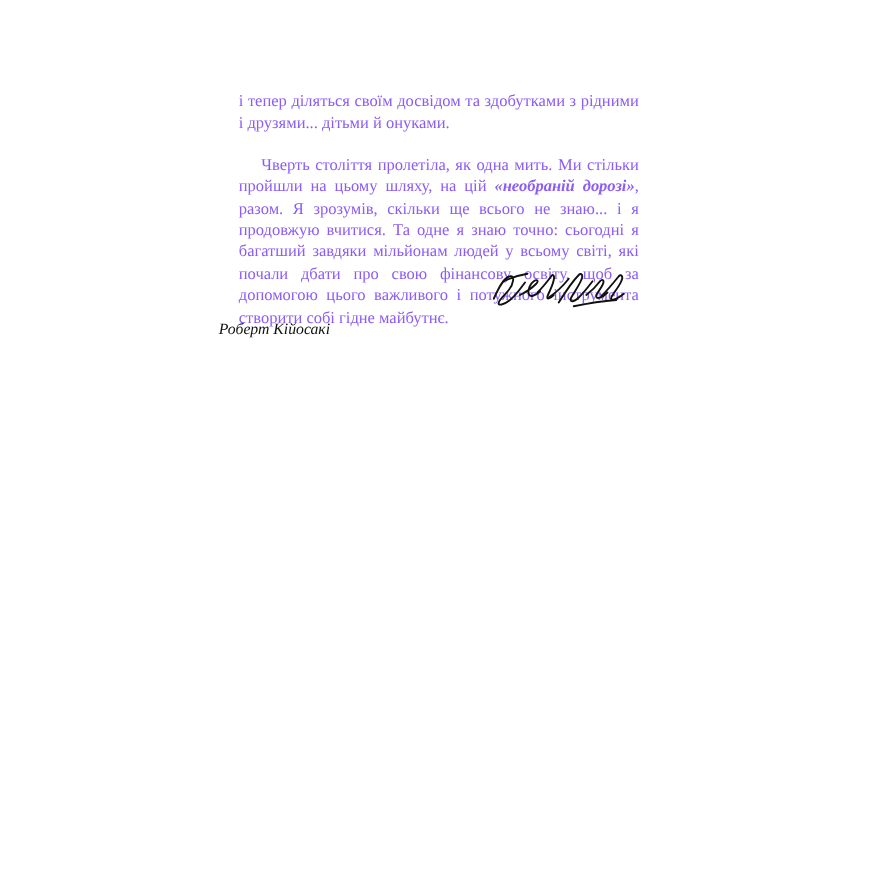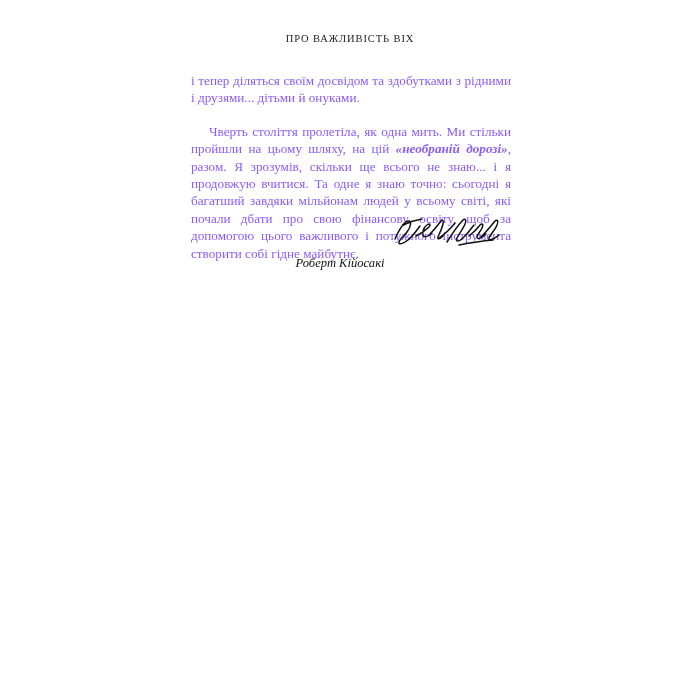--- a/index.html
+++ b/index.html
@@ -66,29 +66,28 @@
     display: block;
     margin-left: auto;
     margin-right: 18px;
   }
   .sign-name {
     margin-top: 4px;
     margin-right: 22px;
     font-size: 12.6px;
     font-style: italic;
     color: #111;
-    text-align: center;
+    text-align: left;
   }
 </style>
 </head>
 <body>
 
 <div class="page">
 
-  <div class="running-head">Про важливість віх</div>
 
   <div class="text-block">
     <p>і тепер діляться своїм досвідом та здобутками з рідними і дру­зями... дітьми й онуками.</p>
     <p class="indent">Чверть століття пролетіла, як одна мить. Ми стільки про­йшли на цьому шляху, на цій <em>«необраній дорозі»</em>, разом. Я зро­зумів, скільки ще всього не знаю... і я продовжую вчитися. Та од­не я знаю точно: сьогодні я багатший завдяки мільйонам людей у всьому світі, які почали дбати про свою фінансову освіту, щоб за допомогою цього важливого і потужного інструмента створи­ти собі гідне майбутнє.</p>
   </div>
 
   <div class="signature-wrap">
     <svg class="signature" width="120" height="40" viewBox="0 0 120 40">
       <g fill="none" stroke="#111111" stroke-width="1.5" stroke-linecap="round" stroke-linejoin="round">
         <path d="M6 27 C10 18, 14 10, 19 9 C23 8, 22 15, 18 20 C15 24, 11 27, 10 30 C9 33, 14 32, 19 28 C24 24, 28 18, 31 14"></path>

